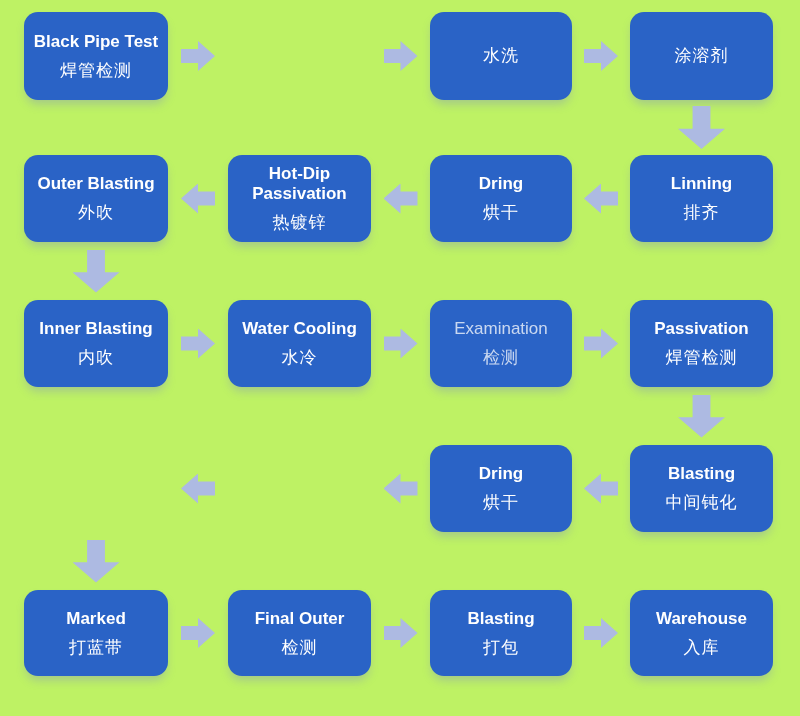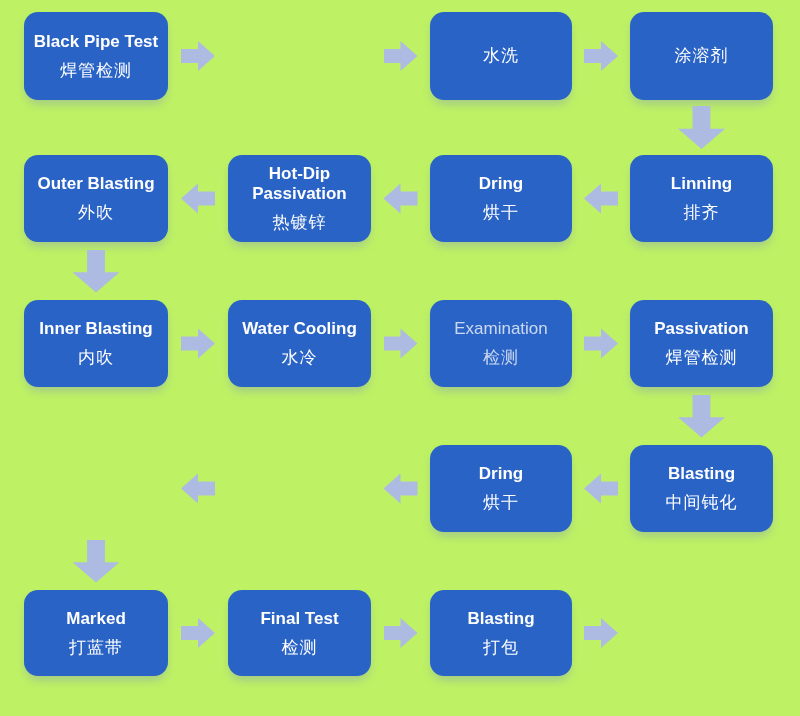--- a/index.html
+++ b/index.html
@@ -159,24 +159,28 @@
     </div>
 
     <div class="arrow down gr8 gc1"></div>
 
     <div class="node gr9 gc1">
       <div class="en">Marked</div>
       <div class="zh">打蓝带</div>
     </div>
     <div class="arrow right gr9 gc2"></div>
     <div class="node gr9 gc3">
-      <div class="en">Final Test</div>
+      <div class="en">Final Outer</div>
       <div class="zh">检测</div>
     </div>
     <div class="arrow right gr9 gc4"></div>
     <div class="node gr9 gc5">
       <div class="en">Blasting</div>
       <div class="zh">打包</div>
     </div>
     <div class="arrow right gr9 gc6"></div>
+    <div class="node gr9 gc7">
+      <div class="en">Warehouse</div>
+      <div class="zh">入库</div>
+    </div>
 
   </div>
 </div>
 
 </body></html>

